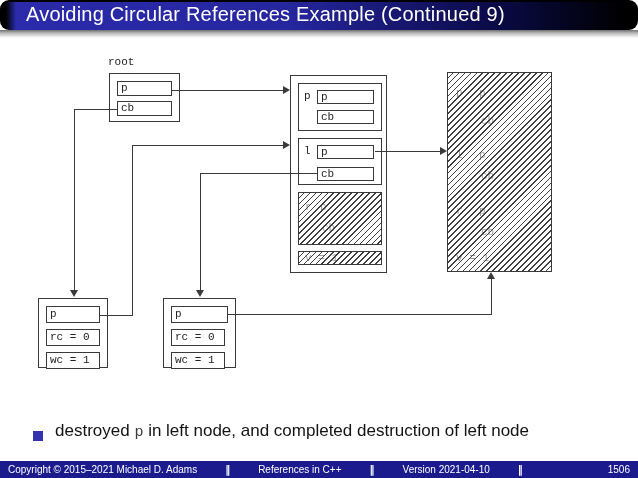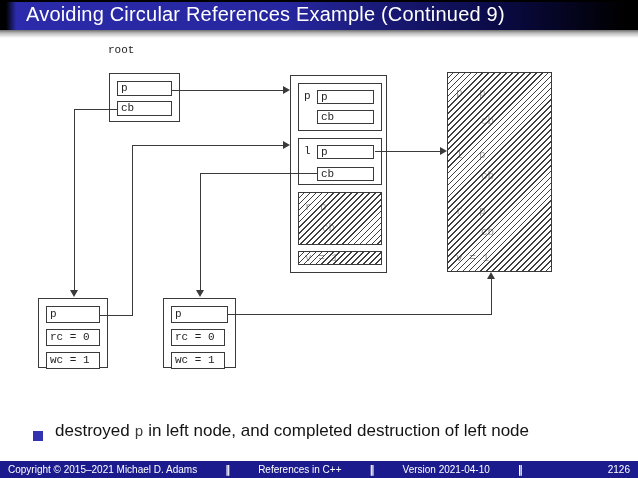--- a/index.html
+++ b/index.html
@@ -4,21 +4,21 @@
 <style>
   html,body{margin:0;padding:0;background:#fff;}
   .slide{position:relative;width:638px;height:478px;background:#fff;overflow:hidden;
          font-family:"Liberation Sans","DejaVu Sans",sans-serif;}
 
   
   .titlebar{position:absolute;left:0;top:0;width:638px;height:30px;
     background-image:
       linear-gradient(#000 0 2px, rgba(0,0,0,0) 2px),
       linear-gradient(90deg,#000 0px,#000 6px,#2b2bab 16px,#26269e 45%,#0a0a46 78%,#000 98%);
-    color:#fff;}
+    color:#fff;border-radius:9px;}
   .titlebar .t{position:absolute;left:26px;top:3px;font-size:20px;letter-spacing:.2px;}
   .titleshadow{position:absolute;left:0;top:30px;width:638px;height:8px;
     background:linear-gradient(180deg,#6e6e6e 0,#b9b9b9 3px,#ffffff 8px);}
 
   
   .box{position:absolute;border:1px solid #3a3a3a;background:#fff;box-sizing:border-box;}
   .cell{position:absolute;border:1px solid #3a3a3a;background:#fff;box-sizing:border-box;
         font-family:"Liberation Mono","DejaVu Sans Mono",monospace;font-size:11px;color:#222;
         padding-left:3px;overflow:hidden;}
   .lbl{position:absolute;font-family:"Liberation Mono","DejaVu Sans Mono",monospace;
@@ -52,21 +52,21 @@
 
 <div class="slide">
 
   <div class="titlebar">
     <span class="t">Avoiding Circular References Example (Continued 9)</span>
   </div>
   <div class="titleshadow"></div>
 
   <div>
 
-    <span class="lbl" style="left:108px;top:44px;">root</span>
+    <span class="lbl" style="left:108px;top:56px;">root</span>
     <div class="box" style="left:109px;top:73px;width:71px;height:49px;"></div>
     <div class="cell" style="left:117px;top:81px;width:55px;height:15px;line-height:13px;">p</div>
     <div class="cell" style="left:117px;top:101px;width:55px;height:15px;line-height:13px;">cb</div>
 
     <div class="box" style="left:290px;top:75px;width:97px;height:198px;"></div>
     <div class="box" style="left:298px;top:83px;width:84px;height:48px;"></div>
     <span class="lbl" style="left:304px;top:90px;">p</span>
     <div class="cell" style="left:317px;top:90px;width:57px;height:14px;line-height:12px;">p</div>
     <div class="cell" style="left:317px;top:110px;width:57px;height:14px;line-height:12px;">cb</div>
 
@@ -140,16 +140,16 @@
   </div>
 
   <div class="footbar">
     <span>Copyright © 2015–2021 Michael D. Adams</span>
     <span class="sep">‖</span>
     <span>References in C++</span>
     <span class="sep">‖</span>
     <span>Version 2021-04-10</span>
     <span class="sep">‖</span>
     <span class="spacer"></span>
-    <span>2126</span>
+    <span>1506</span>
   </div>
 
 </div>
 
 </body></html>

